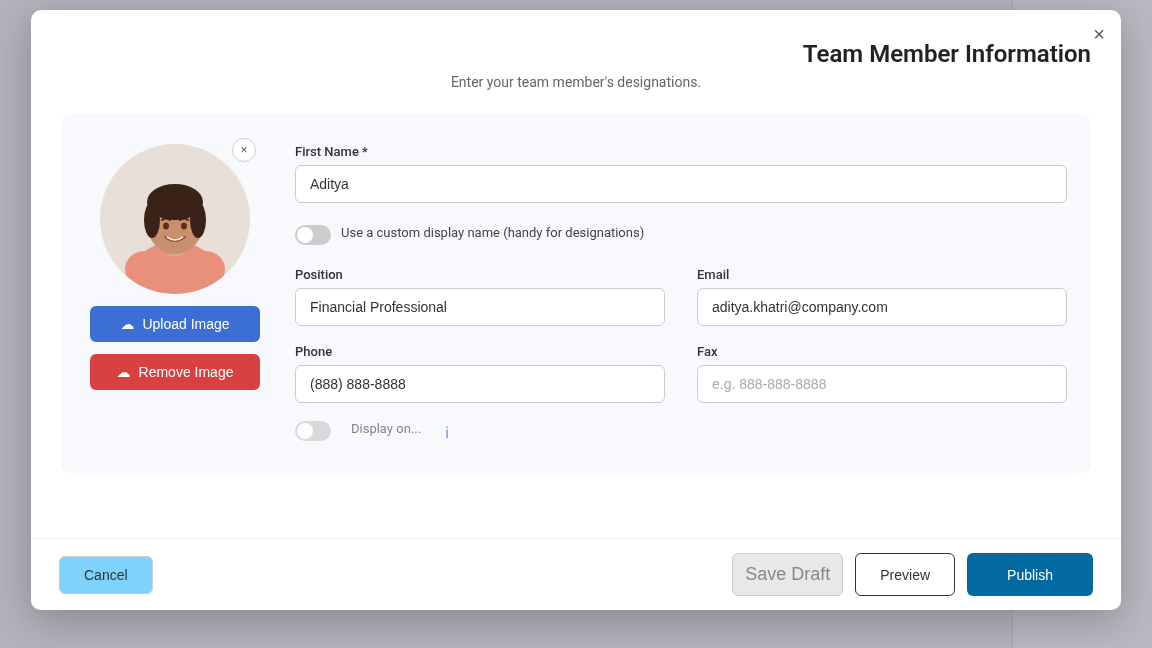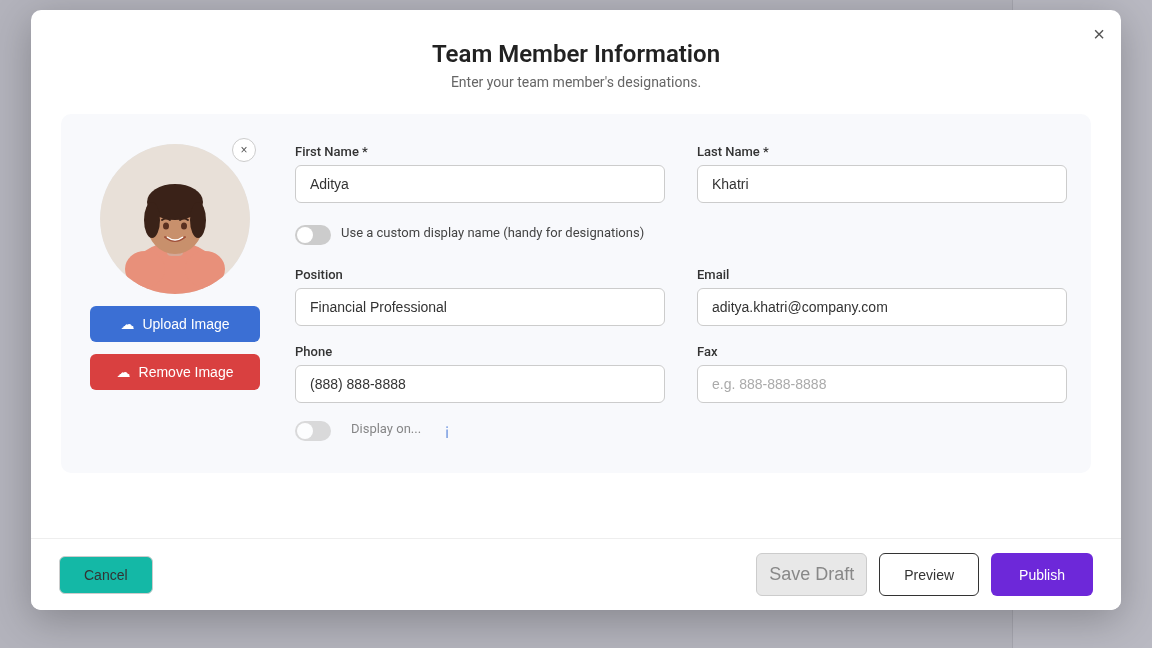--- a/index.html
+++ b/index.html
@@ -63,21 +63,21 @@
       right: 16px;
       background: none;
       border: none;
       font-size: 20px;
       color: #555;
       cursor: pointer;
       line-height: 1;
     }
 
     .modal-title {
-      text-align: center;
+      text-align: right;
       font-size: 24px;
       font-weight: 600;
       color: #222;
       margin-bottom: 6px;
     }
 
     .modal-subtitle {
       text-align: center;
       font-size: 14px;
       color: #666;
@@ -261,21 +261,21 @@
       padding: 14px 28px;
       background: white;
       border-top: 1px solid #eee;
       display: flex;
       justify-content: space-between;
       align-items: center;
       border-radius: 0 0 10px 10px;
     }
 
     .cancel-btn {
-      background: #14b8a6;
+      background: #7dd3fc;
       border: 1px solid #ccc;
       border-radius: 6px;
       padding: 10px 24px;
       font-size: 14px;
       color: #333;
       cursor: pointer;
     }
 
     .action-right {
       display: flex;
@@ -297,24 +297,24 @@
       border: 1.5px solid #333;
       border-radius: 6px;
       padding: 10px 24px;
       font-size: 14px;
       color: #333;
       cursor: pointer;
       font-weight: 400;
     }
 
     .publish-btn {
-      background: #6d28d9;
+      background: #0369a1;
       border: none;
       border-radius: 6px;
-      padding: 10px 28px;
+      padding: 10px 40px;
       font-size: 14px;
       color: white;
       cursor: pointer;
       font-weight: 500;
     }
 
     
     .form-row-partial {
       display: flex;
       gap: 20px;
@@ -384,24 +384,20 @@
           <span>Remove Image</span>
         </button>
       </div>
 
       <div class="form-section">
 
         <div class="form-row">
           <div class="form-group">
             <label class="form-label">First Name *</label>
             <input class="form-input" type="text" value="Aditya" style="">
-          </div>
-          <div class="form-group">
-            <label class="form-label">Last Name *</label>
-            <input class="form-input" type="text" value="Khatri" style="">
           </div>
         </div>
 
         <div class="toggle-row">
           <div class="toggle"></div>
           <span class="toggle-label">Use a custom display name (handy for designations)</span>
         </div>
 
         <div class="form-row">
           <div class="form-group">

